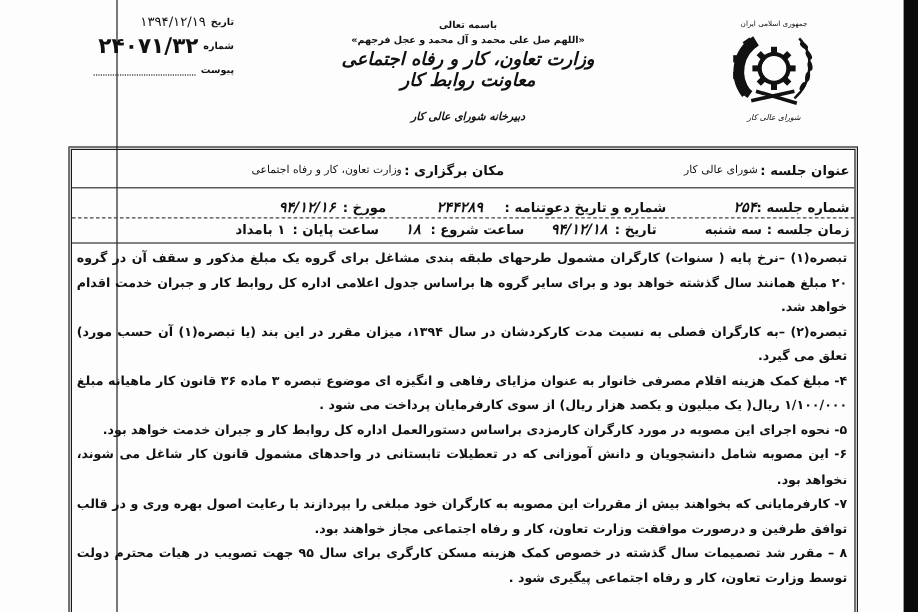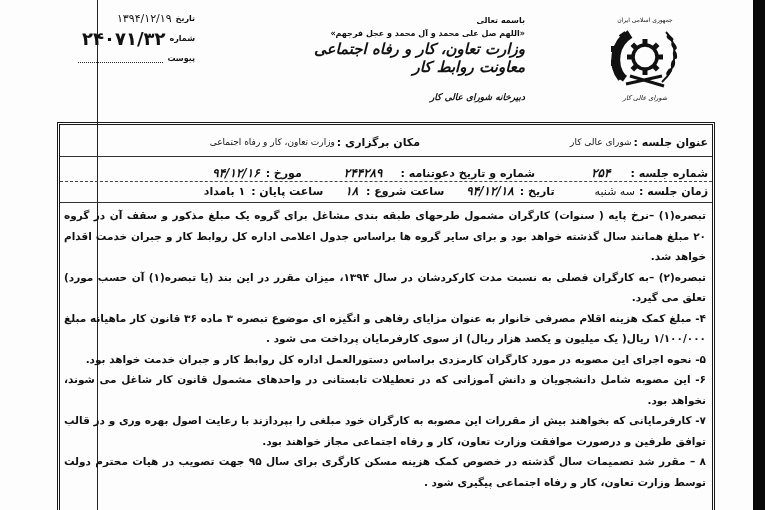--- a/index.html
+++ b/index.html
@@ -20,21 +20,21 @@
 
     
     .meta { position: absolute; left: 60px; top: 8px; width: 135px; font-size: 9px; }
     .meta-row { position: relative; height: 20px; display: flex; align-items: center; justify-content: flex-start; direction: rtl; }
     .meta-label { font-size: 8px; font-weight: bold; margin-left: 4px; white-space: nowrap; }
     .meta-value { font-family: "DejaVu Sans", sans-serif; font-size: 11px; letter-spacing: 0.5px; white-space: nowrap; }
     .meta-value.handwritten { font-size: 18px; font-weight: bold; letter-spacing: 1px; margin-left: 44px; }
     .meta-dots { border-bottom: 1px dotted #222; width: 85px; height: 10px; }
 
     
-    .head-center { position: absolute; left: 255px; top: 16px; width: 270px; }
+    .head-center { position: absolute; left: 255px; top: 16px; width: 270px; text-align: center; }
     .bismillah { font-size: 8px; font-weight: bold; }
     .salawat { font-size: 8px; font-weight: bold; margin-top: 4px; }
     .ministry { font-family: "DejaVu Serif", serif; font-size: 15px; font-weight: bold; font-style: italic; margin-top: 2px; }
     .deputy { font-family: "DejaVu Serif", serif; font-size: 15px; font-weight: bold; font-style: italic; margin-top: 0px; }
     .secretariat { font-family: "DejaVu Serif", serif; font-size: 9px; font-style: italic; font-weight: bold; margin-top: 16px; }
 
     
     .emblem { position: absolute; left: 600px; top: 12px; width: 86px; width: 90px; height: 90px; }
 
     
@@ -140,33 +140,33 @@
       <span class="lbl">عنوان جلسه :</span>
       <span class="val">شورای عالی کار</span>
       <span style="width:150px"></span>
       <span class="lbl">مکان برگزاری :</span>
       <span class="val">وزارت تعاون، کار و رفاه اجتماعی</span>
     </div>
     <div class="hr" style="top:31px;"></div>
 
     <div class="info-row r2">
       <span class="lbl">شماره جلسه :</span>
-      <span class="val big" style="margin-right:20px;">۲۵۴</span>
+      <span class="val big" style="margin-right:0;">۲۵۴</span>
       <span style="width:56px"></span>
       <span class="lbl">شماره و تاریخ دعوتنامه :</span>
       <span class="val big" style="margin-right:18px;">۲۴۴۲۸۹</span>
       <span style="width:42px"></span>
       <span class="lbl">مورخ :</span>
       <span class="val big" style="margin-right:6px;">۹۴/۱۲/۱۶</span>
     </div>
     <div class="hr dashed" style="top:56px;"></div>
 
     <div class="info-row r3">
       <span class="lbl">زمان جلسه :</span>
-      <span class="val" style="font-size:11px;font-weight:normal;margin-right:4px;">سه شنبه</span>
+      <span class="val" style="font-size:11px;font-weight:bold;margin-right:4px;">سه شنبه</span>
       <span style="width:40px"></span>
       <span class="lbl">تاریخ :</span>
       <span class="val big" style="margin-right:6px;">۹۴/۱۲/۱۸</span>
       <span style="width:22px"></span>
       <span class="lbl">ساعت شروع :</span>
       <span class="val big" style="margin-right:8px;">۱۸</span>
       <span style="width:22px"></span>
       <span class="lbl">ساعت پایان :</span>
       <span class="val" style="font-size:11px;font-weight:bold;margin-right:6px;">۱ بامداد</span>
     </div>

